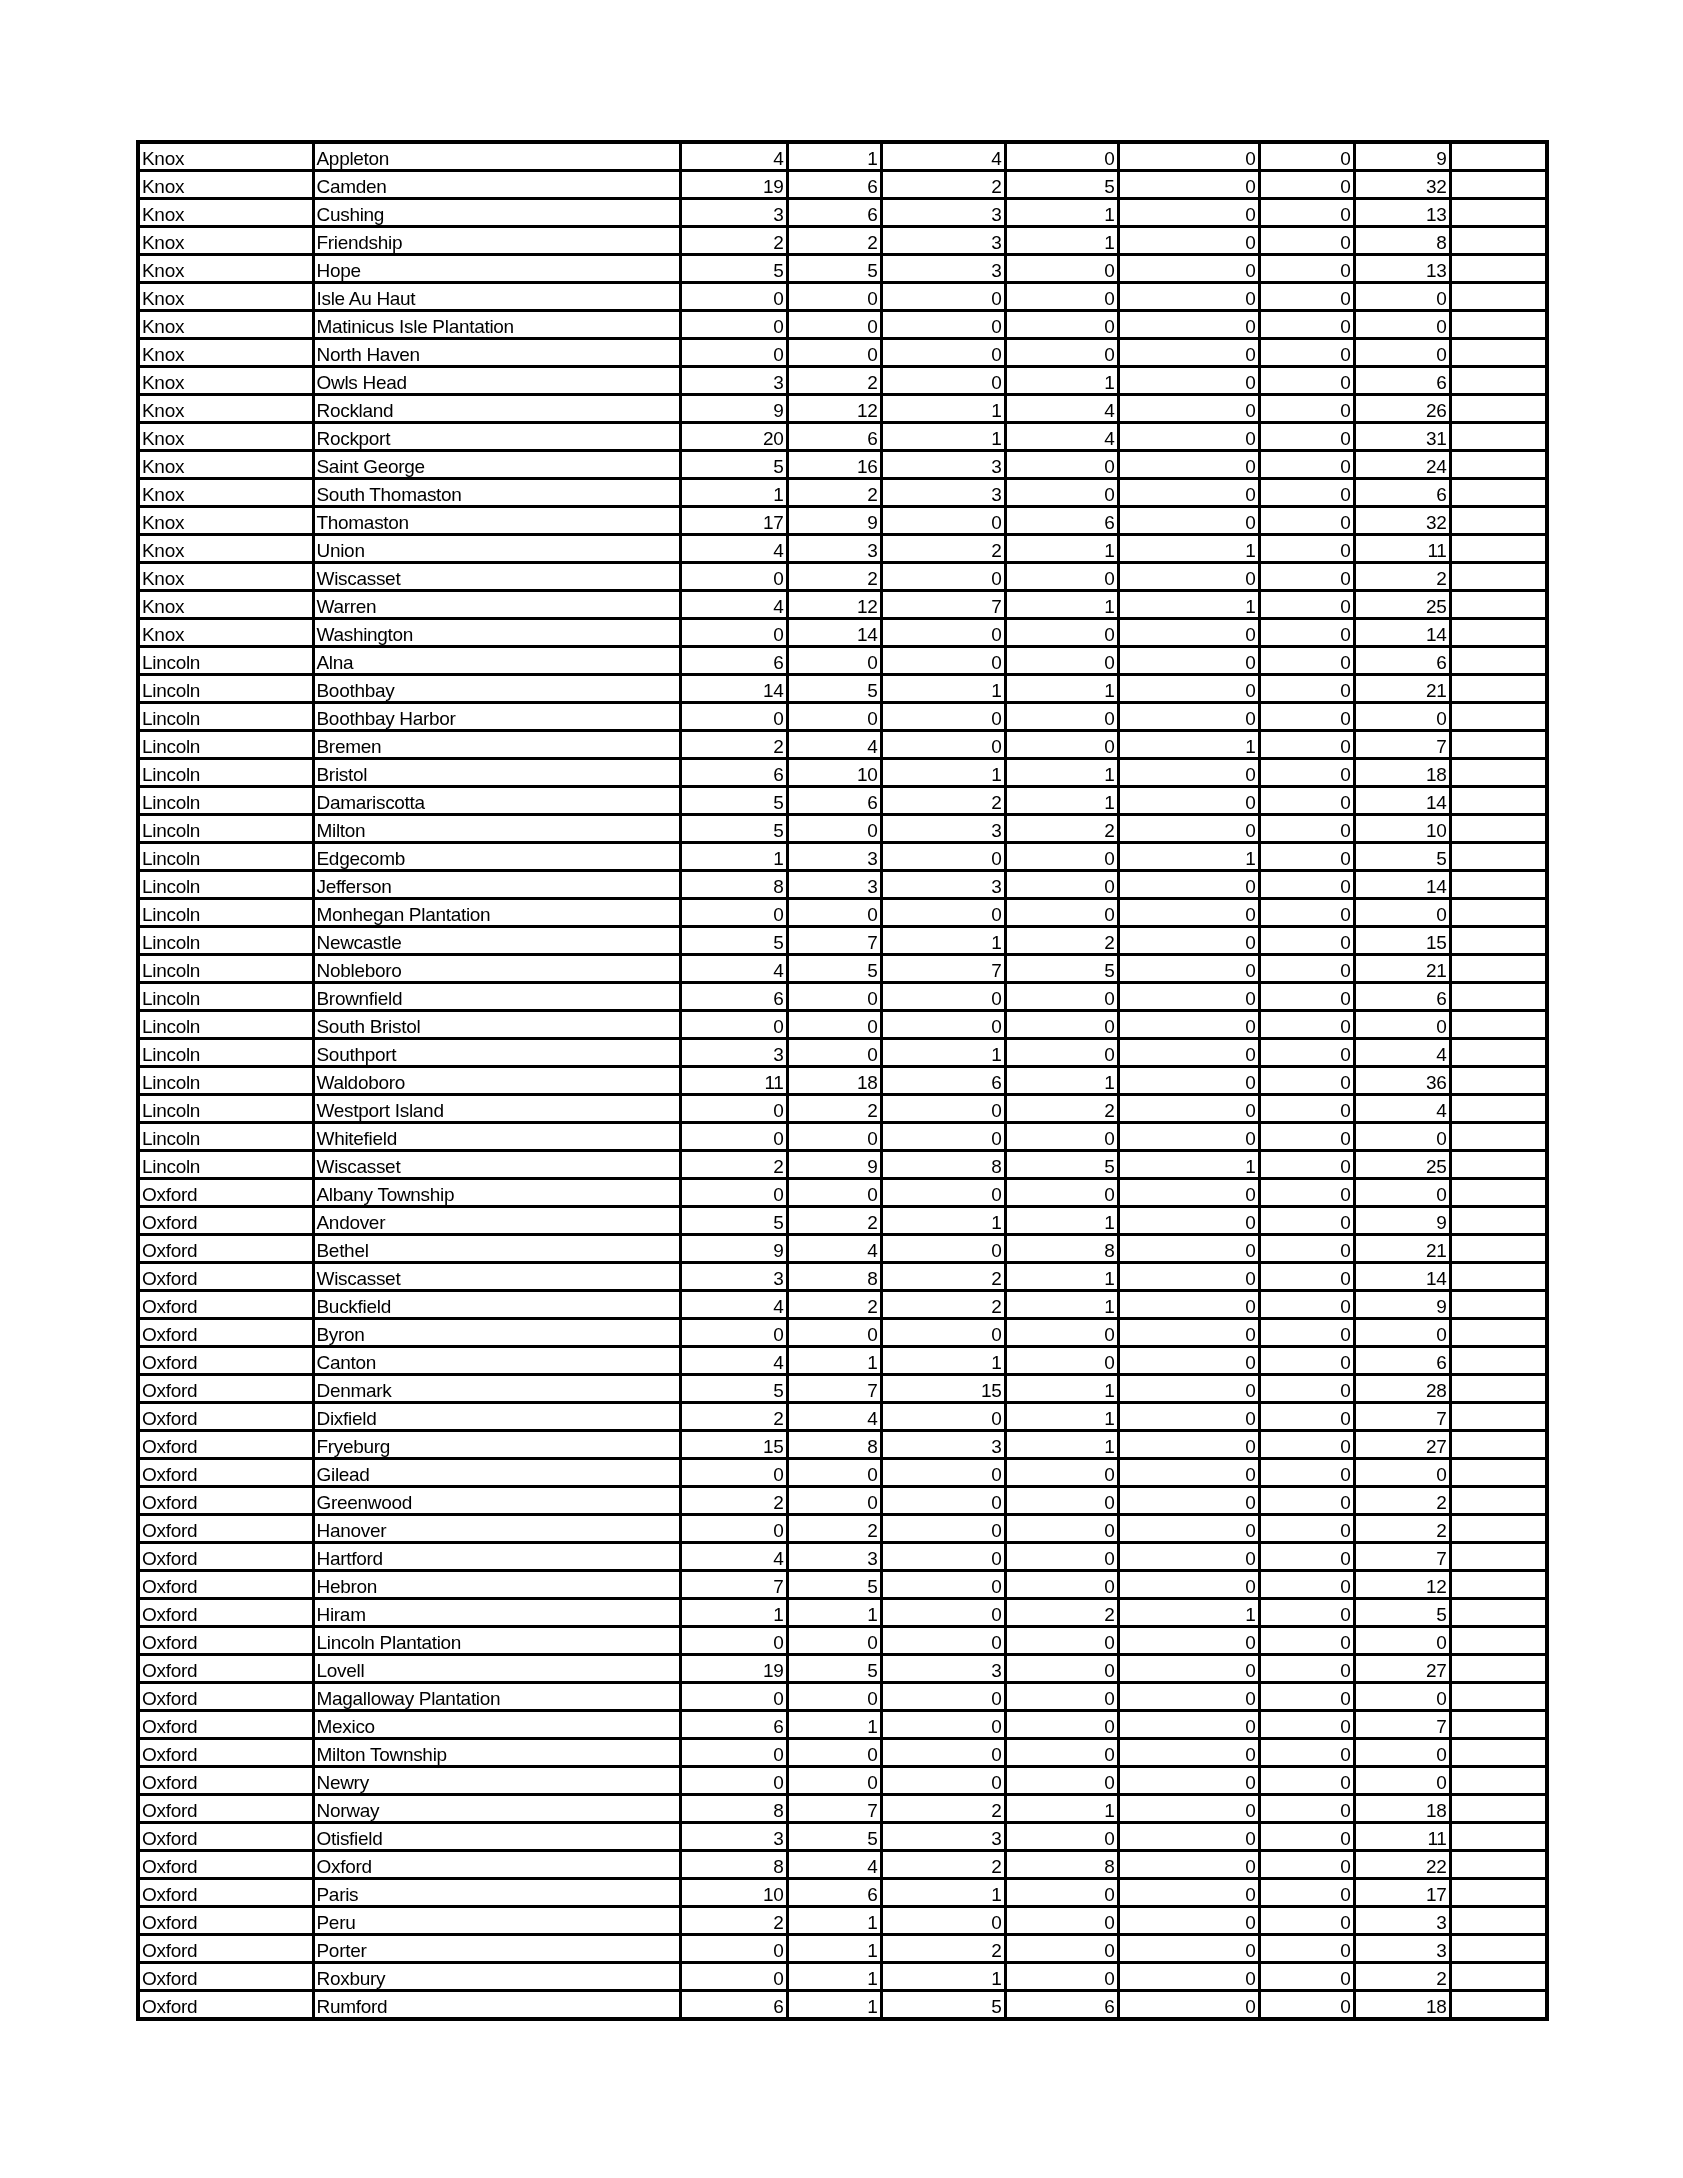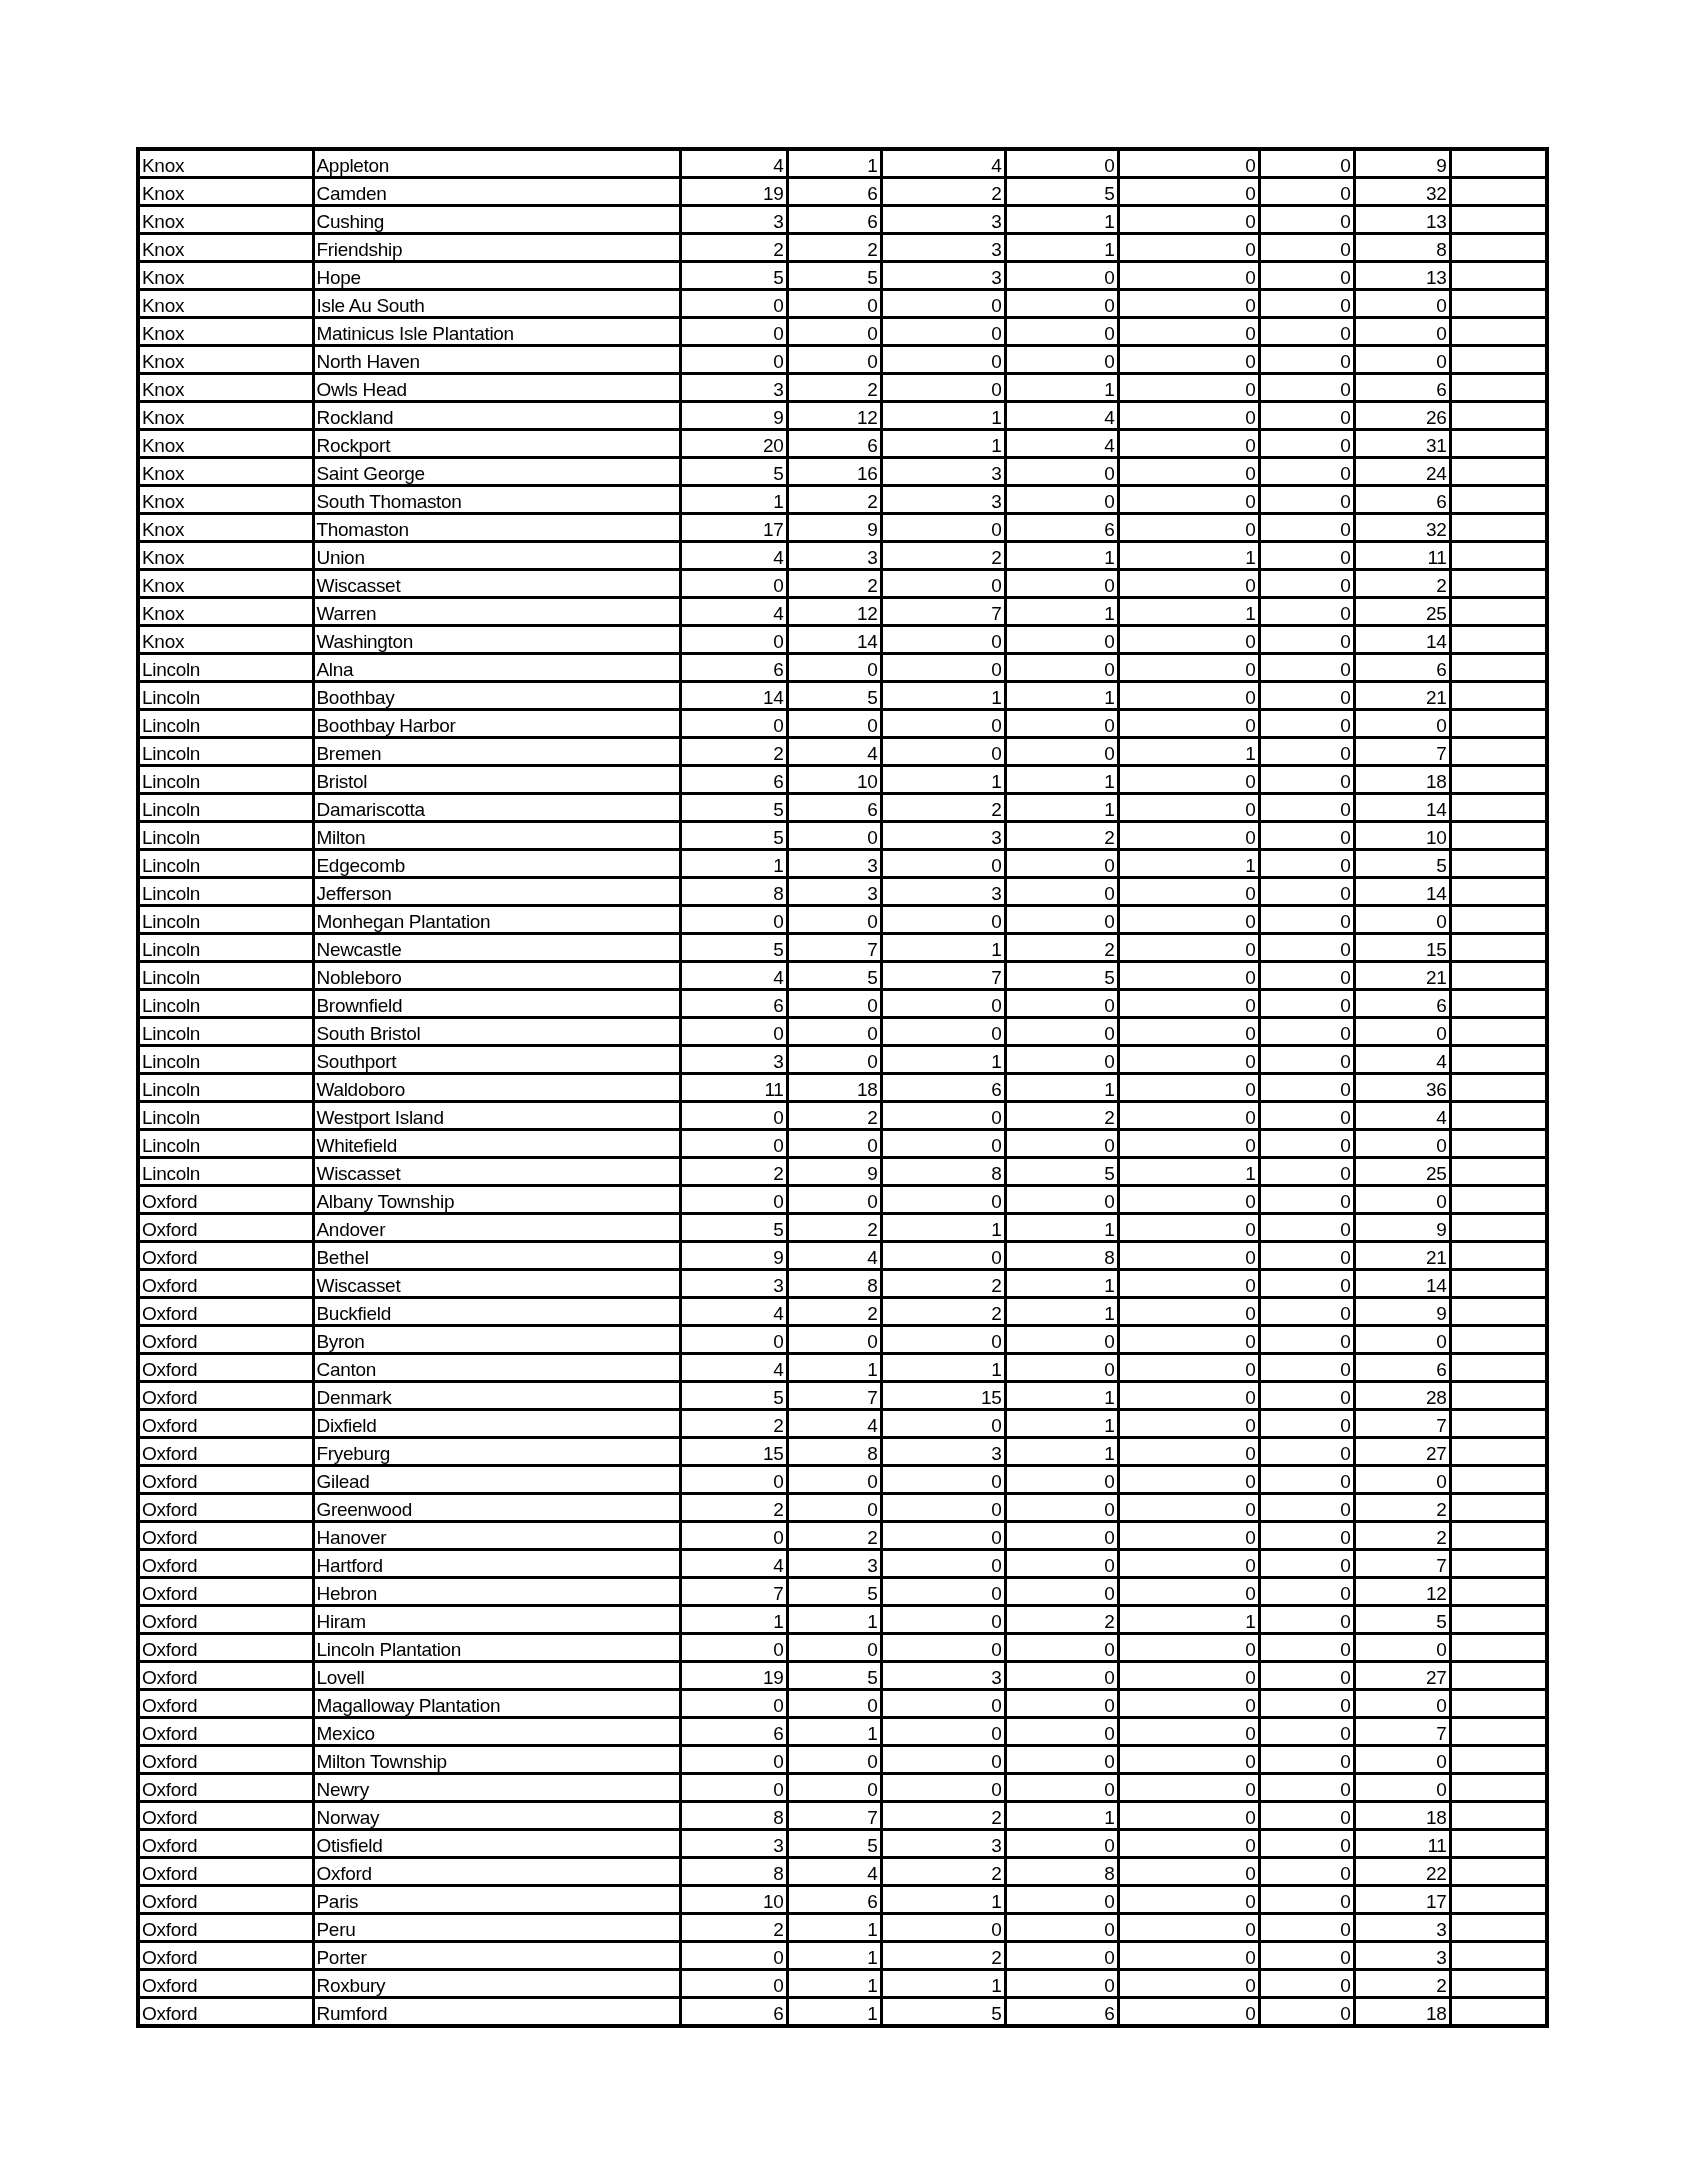--- a/index.html
+++ b/index.html
@@ -11,21 +11,21 @@
     position: relative;
     width: 1683px;
     height: 2178px;
     background: #ffffff;
     overflow: hidden;
     font-family: "Liberation Sans", sans-serif;
   }
   table.data-grid {
     position: absolute;
     left: 136px;
-    top: 147px;
+    top: 140px;
     border-collapse: collapse;
     table-layout: fixed;
     width: 1409px;
     border: 4px solid #000000;
   }
   table.data-grid td {
     border: 3px solid #000000;
     height: 25px;
     font-size: 19px;
     line-height: 20px;
@@ -114,21 +114,21 @@
           <td class="c-num">5</td>
           <td class="c-num">3</td>
           <td class="c-num">0</td>
           <td class="c-num">0</td>
           <td class="c-num">0</td>
           <td class="c-num">13</td>
           <td class="c-blank"></td>
         </tr>
         <tr>
           <td class="c-county">Knox</td>
-          <td class="c-town">Isle Au South</td>
+          <td class="c-town">Isle Au Haut</td>
           <td class="c-num">0</td>
           <td class="c-num">0</td>
           <td class="c-num">0</td>
           <td class="c-num">0</td>
           <td class="c-num">0</td>
           <td class="c-num">0</td>
           <td class="c-num">0</td>
           <td class="c-blank"></td>
         </tr>
         <tr>

